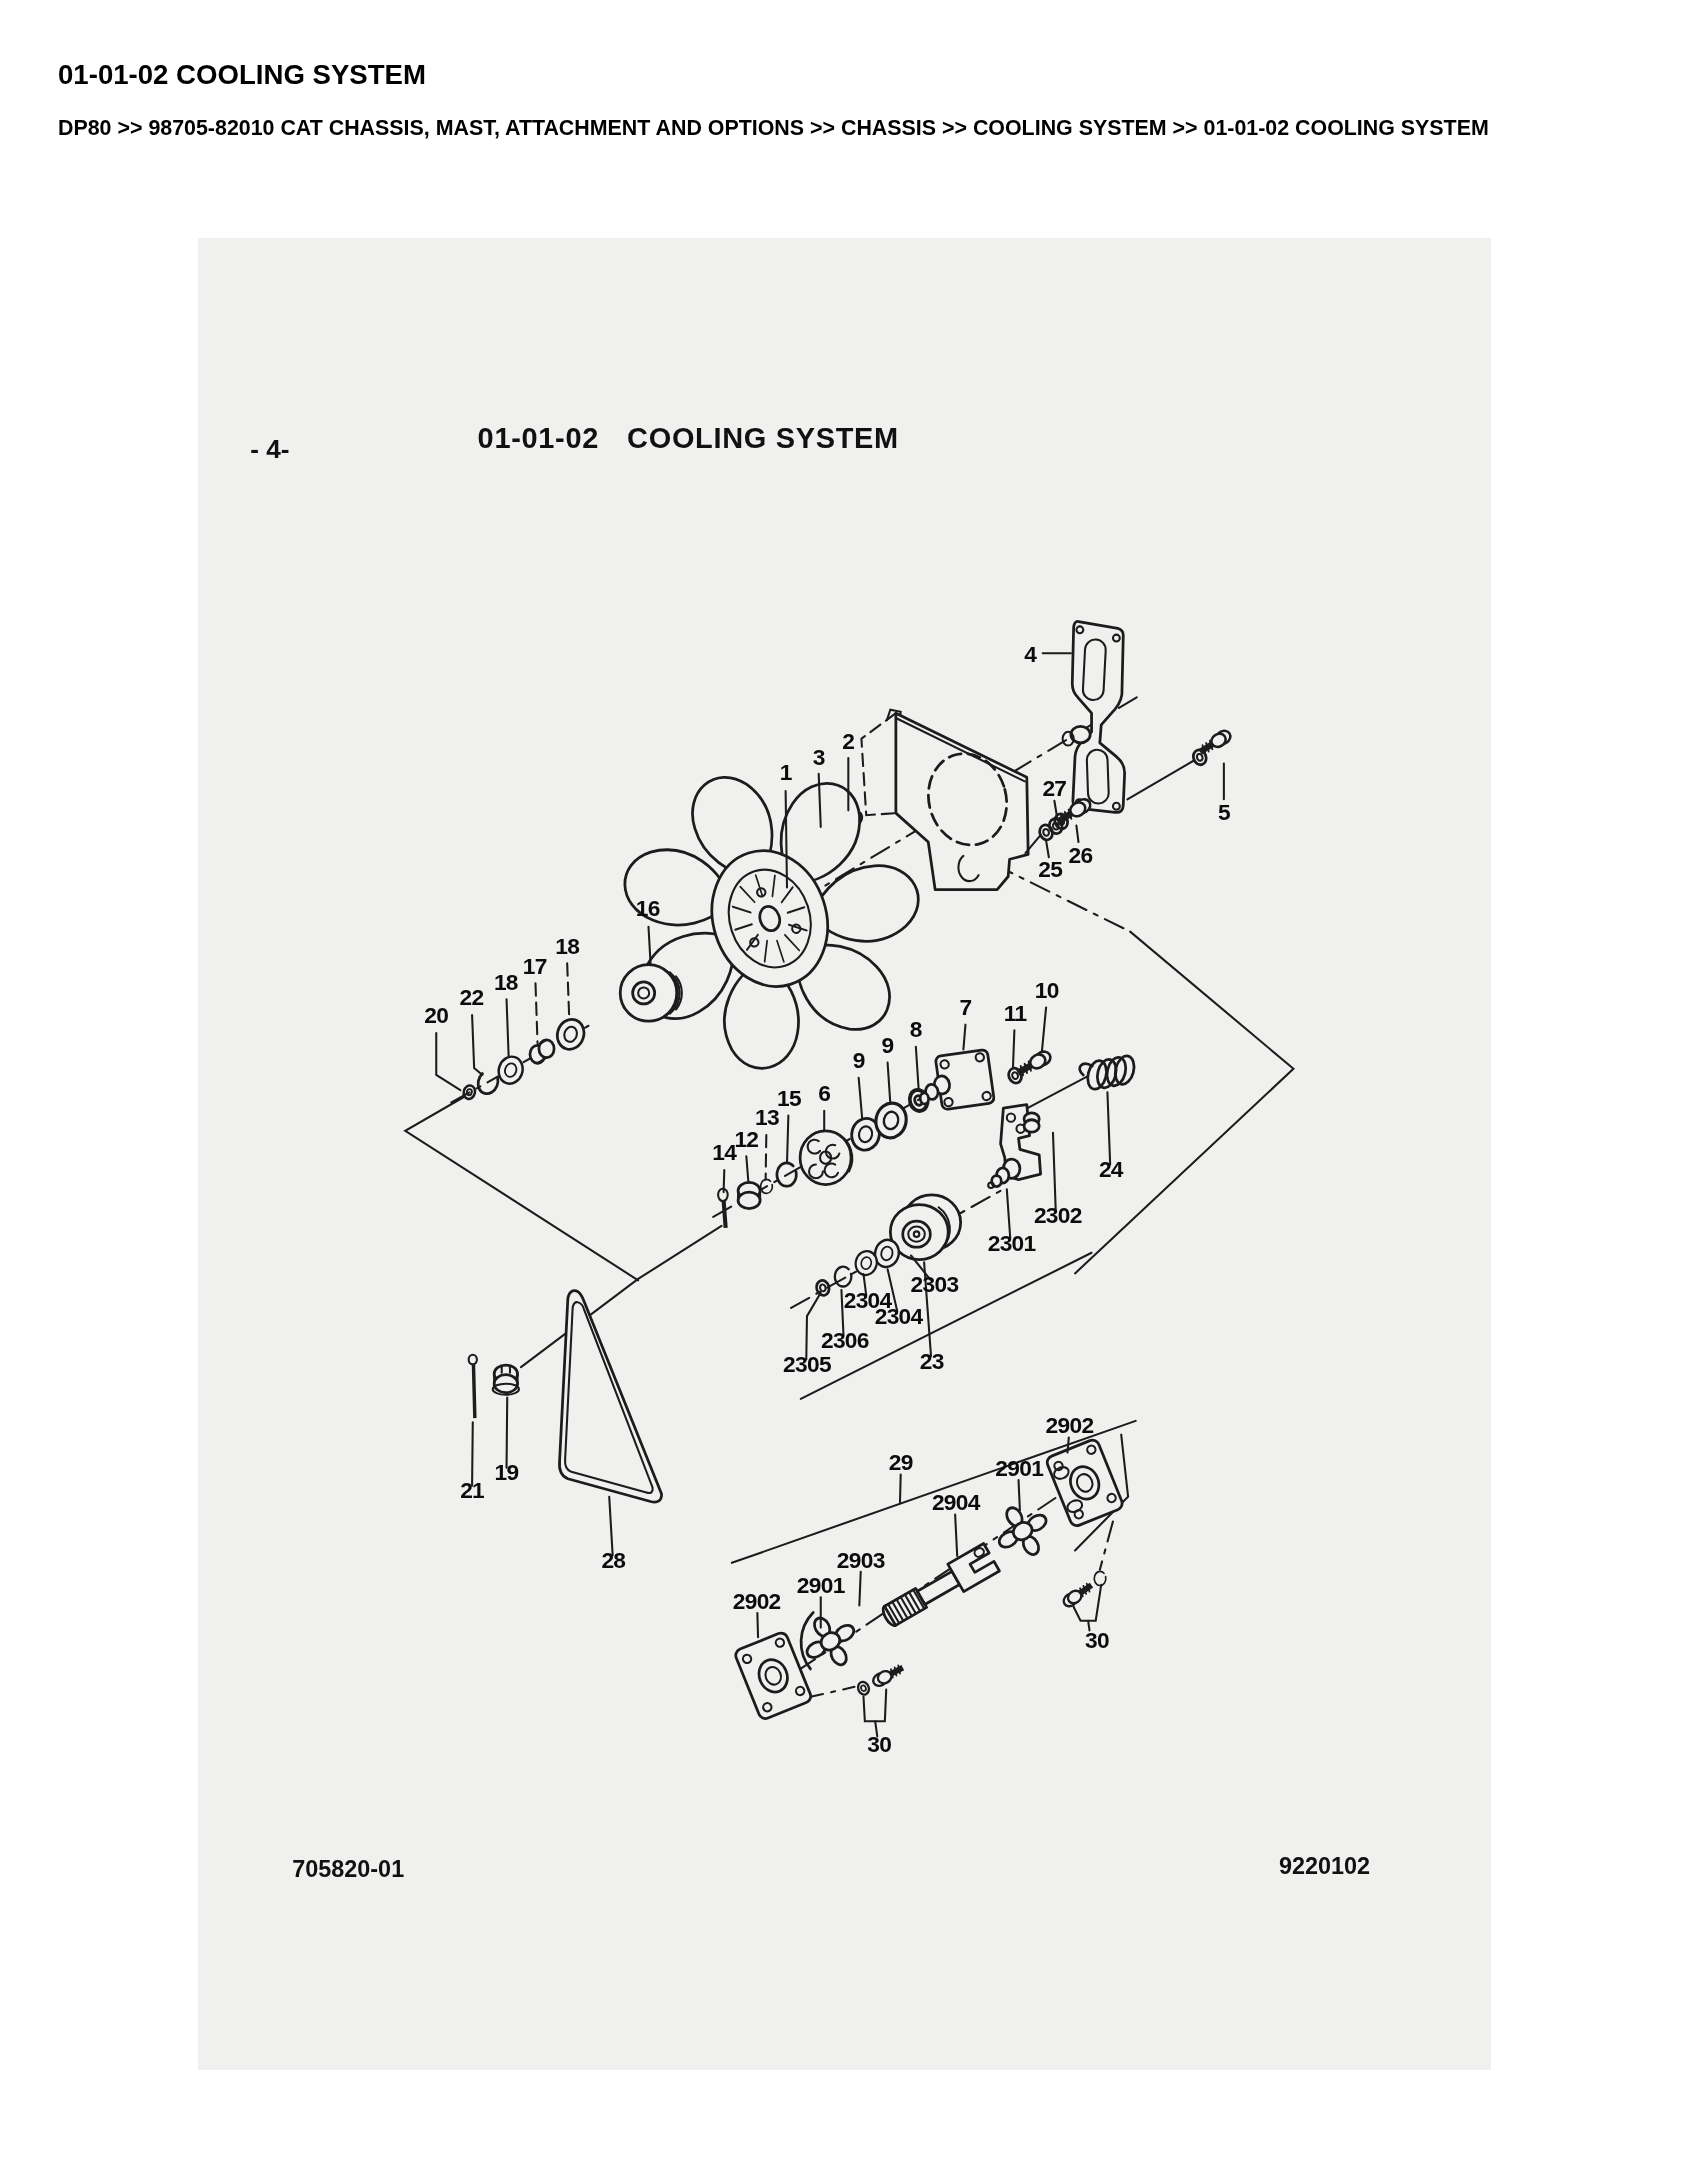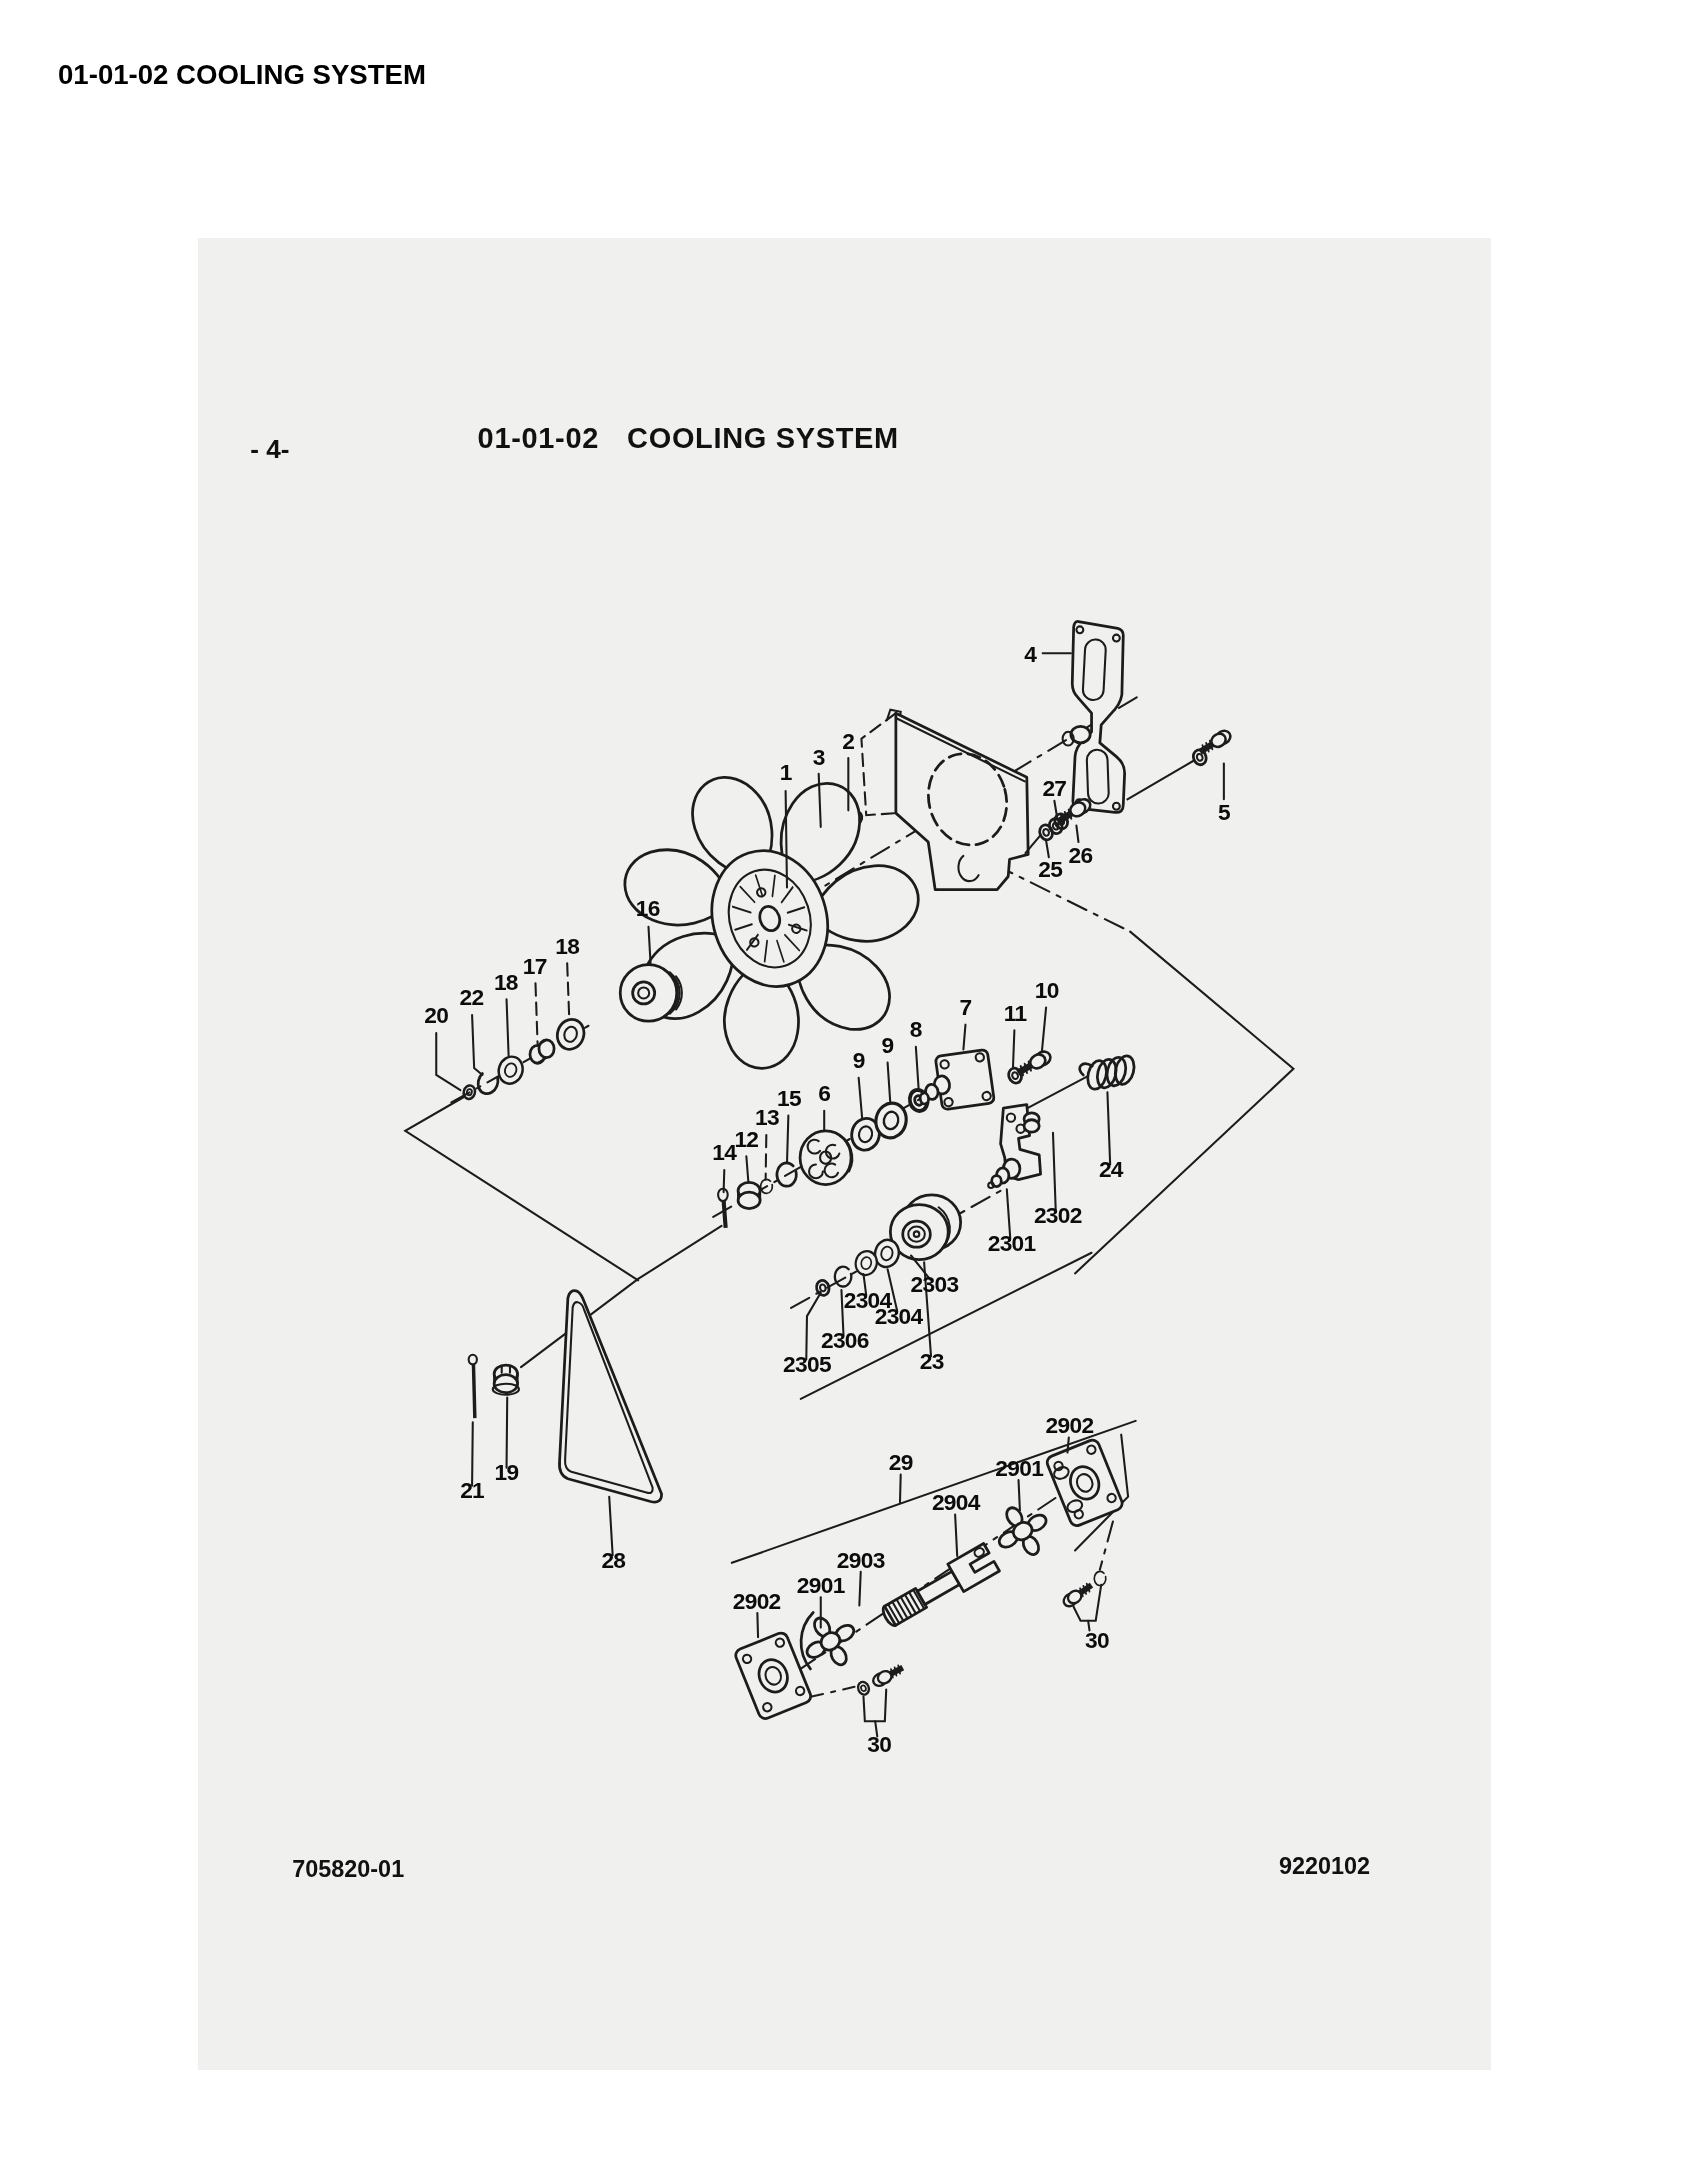--- a/index.html
+++ b/index.html
@@ -18,20 +18,21 @@
            text-anchor:middle;letter-spacing:-1px;}
   .dtitle{font-family:"Liberation Sans",sans-serif;font-weight:600;font-size:42px;fill:#111;letter-spacing:1px;}
   .marker{font-family:"Liberation Sans",sans-serif;font-weight:bold;font-size:38px;fill:#111;}
   .fcode{font-family:"Liberation Sans",sans-serif;font-weight:600;font-size:34px;fill:#111;}
 </style>
 </head>
 <body>
 
 <div class="page">
   <div class="h1">01-01-02 COOLING SYSTEM</div>
+  <div class="breadcrumb">DP80 &gt;&gt; 98705-82010 CAT CHASSIS, MAST, ATTACHMENT AND OPTIONS &gt;&gt; CHASSIS &gt;&gt; COOLING SYSTEM &gt;&gt; 01-01-02 COOLING SYSTEM</div>
   <div class="panel"></div>
 
   <svg id="diagram-svg" width="1687" height="2183" viewBox="0 0 2448 3168">
     <defs>
       <g id="bolt">
         <ellipse cx="-4" cy="0" rx="12" ry="10" class="ln bg"></ellipse>
         <ellipse cx="5" cy="0" rx="12" ry="10" class="ln bg"></ellipse>
         <line x1="15" y1="0" x2="40" y2="0" stroke="#1c1c1c" stroke-width="10"></line>
         <line x1="21" y1="-7" x2="17" y2="7" class="thin"></line>
         <line x1="28" y1="-7" x2="24" y2="7" class="thin"></line>

